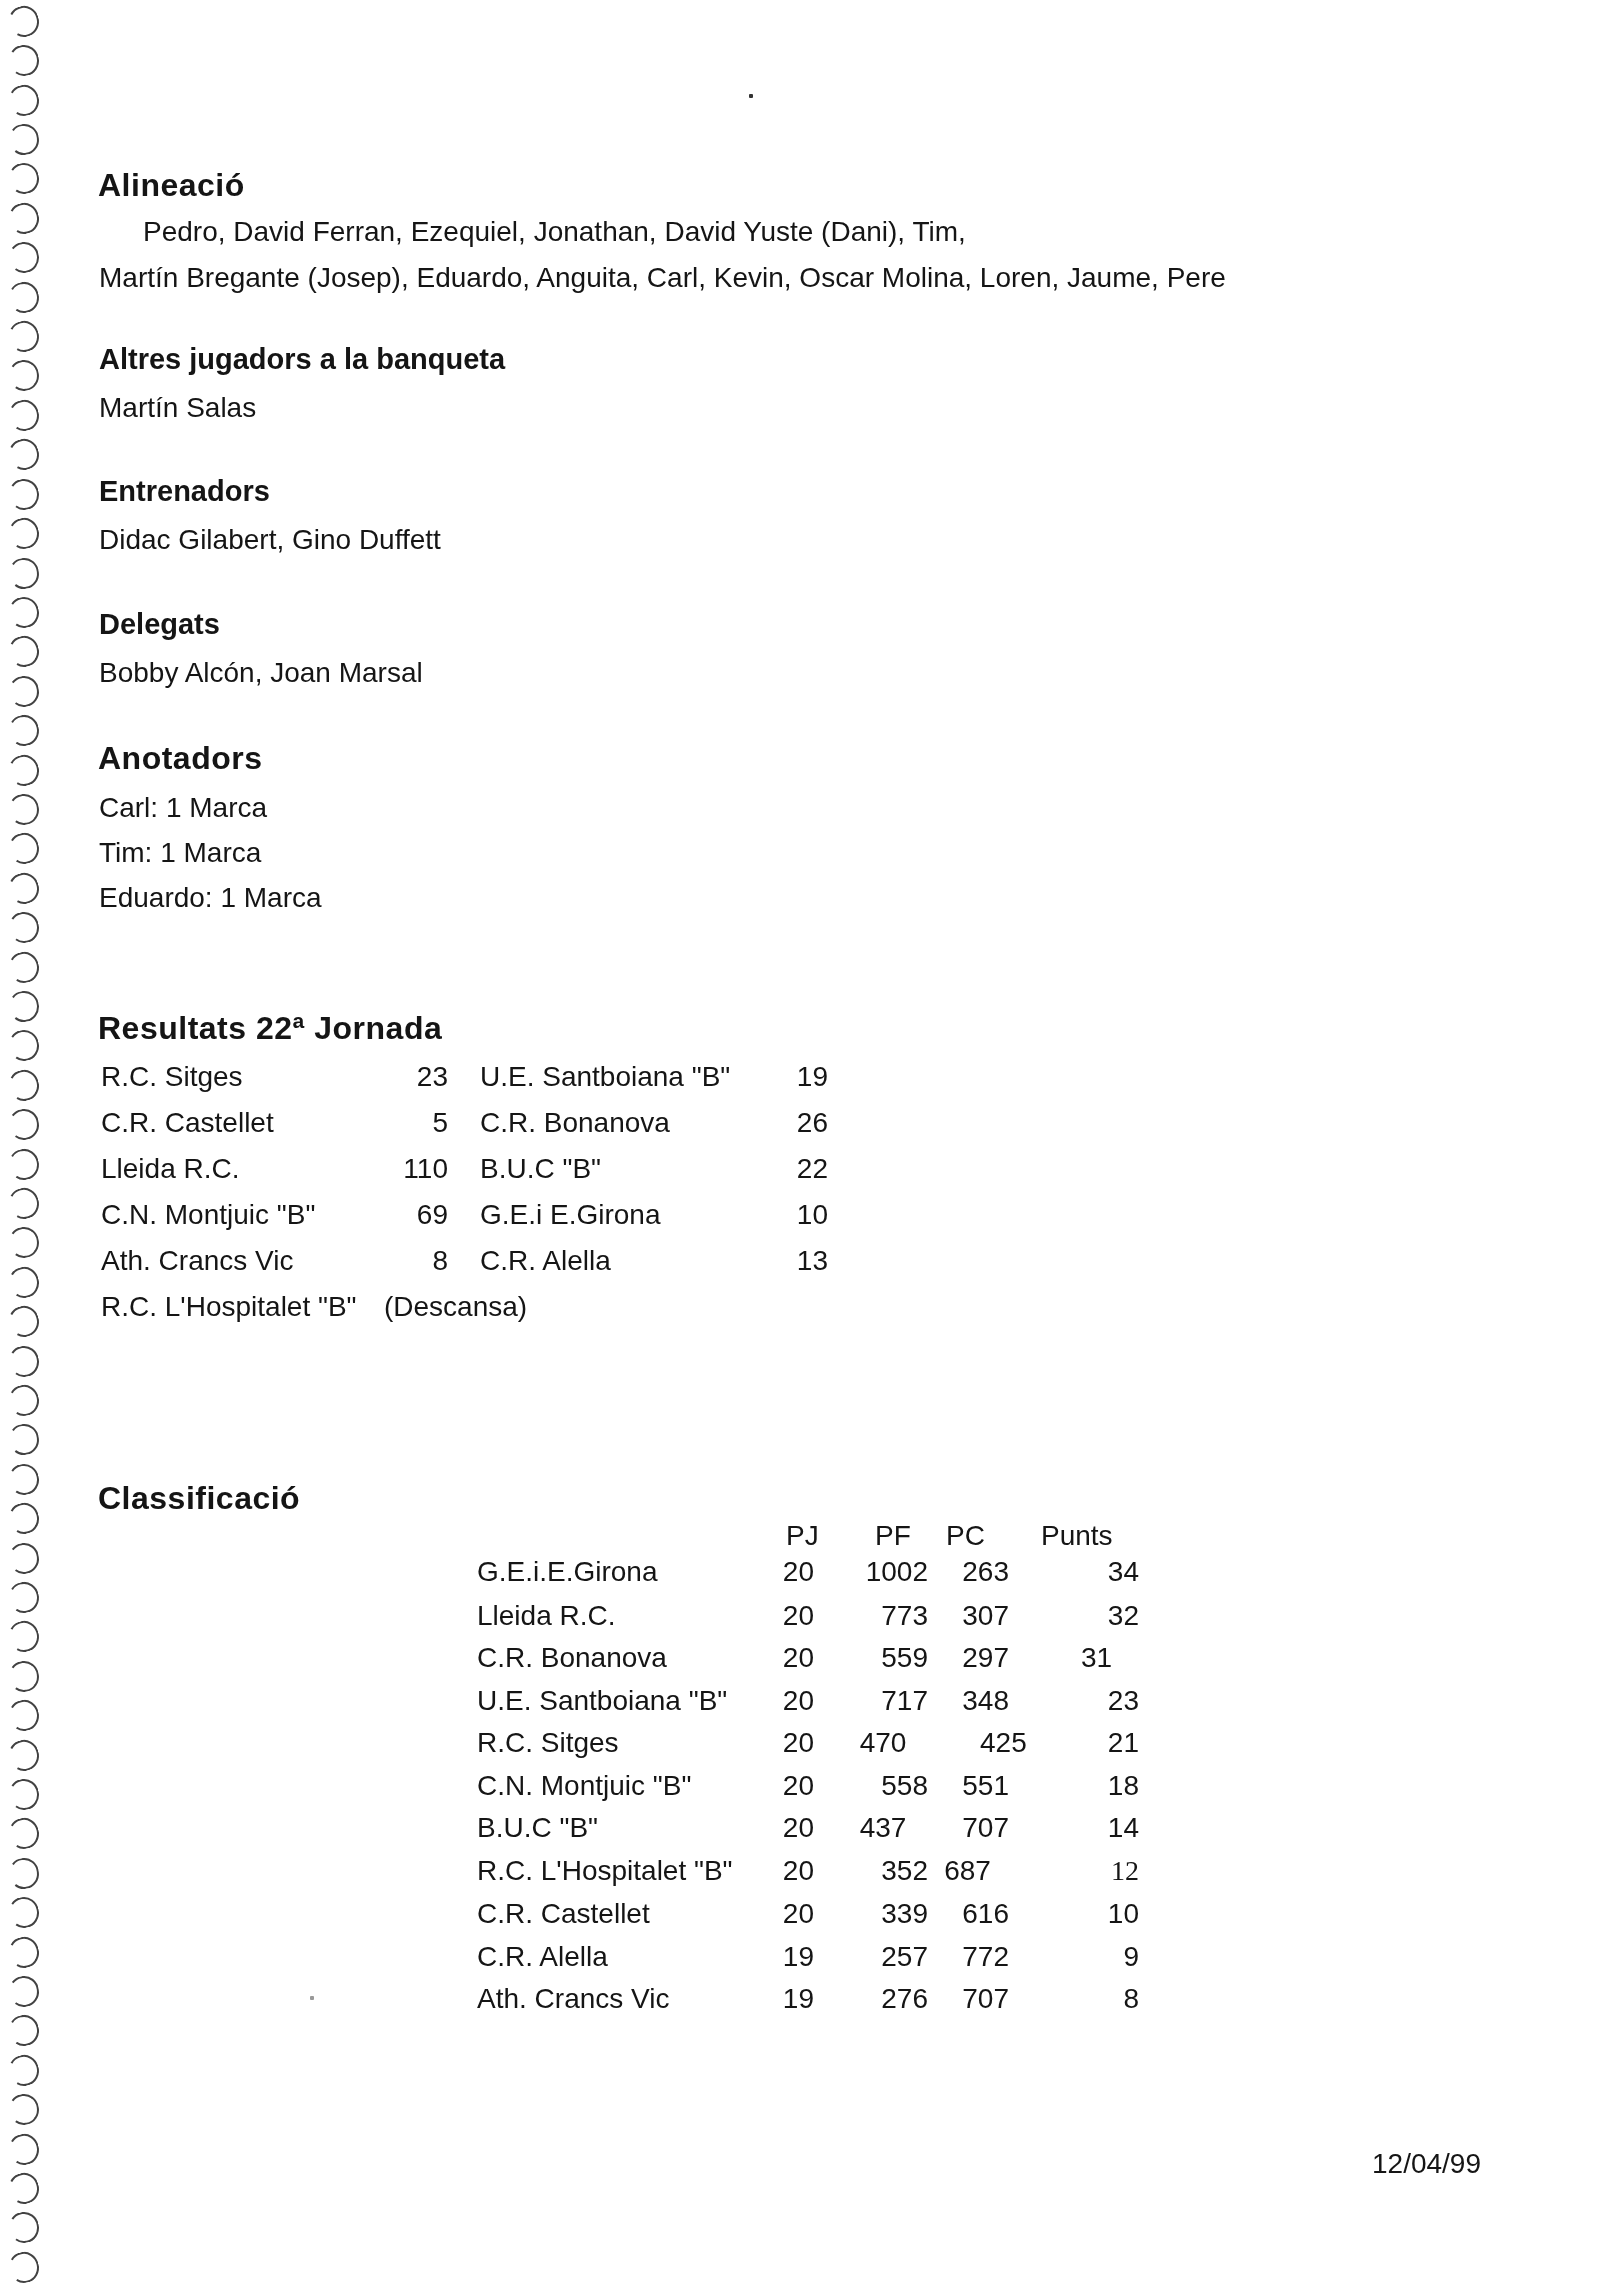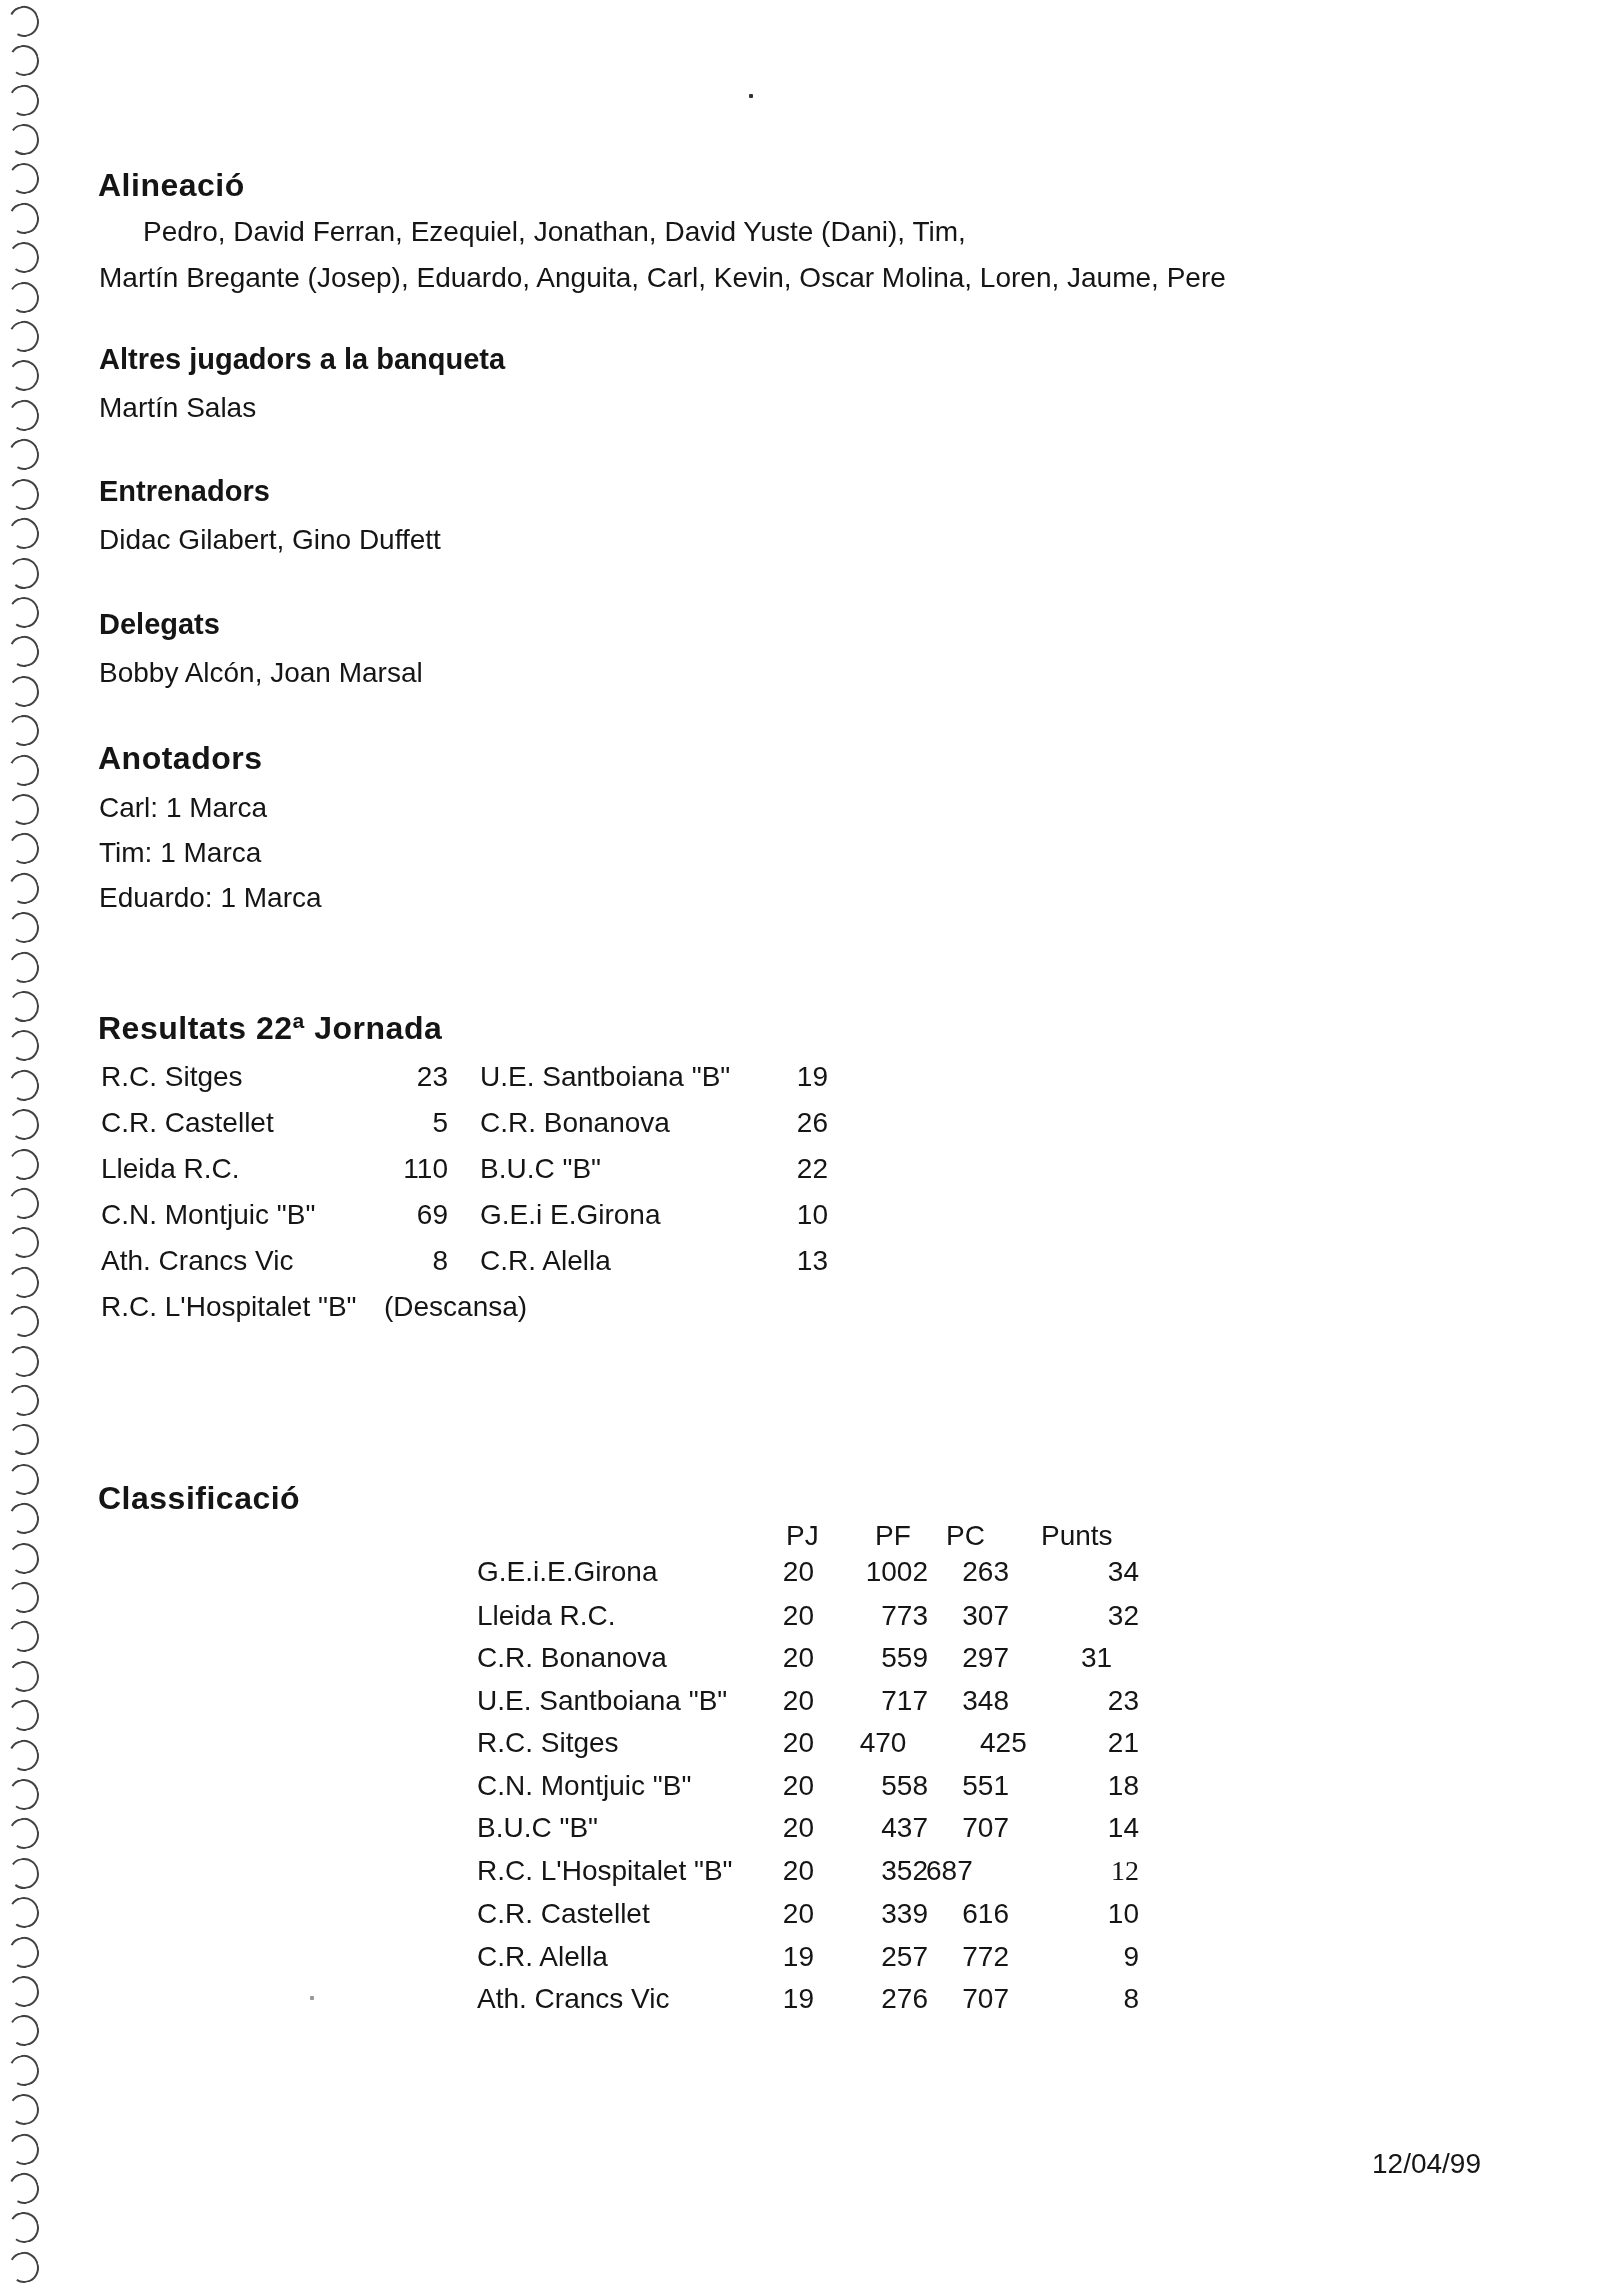--- a/index.html
+++ b/index.html
@@ -187,27 +187,27 @@
       <div class="abs body-line" style="left: 838px; top: 1727px; width: 90px; text-align: center;">470</div>
       <div class="abs body-line" style="left: 980px; top: 1727px; width: 83px; text-align: left;">425</div>
       <div class="abs body-line" style="left: 1054px; top: 1727px; width: 85px; text-align: right;">21</div>
       <div class="abs body-line" style="left: 477px; top: 1770px;">C.N. Montjuic "B"</div>
       <div class="abs body-line" style="left: 755px; top: 1770px; width: 59px; text-align: right;">20</div>
       <div class="abs body-line" style="left: 838px; top: 1770px; width: 90px; text-align: right;">558</div>
       <div class="abs body-line" style="left: 926px; top: 1770px; width: 83px; text-align: right;">551</div>
       <div class="abs body-line" style="left: 1054px; top: 1770px; width: 85px; text-align: right;">18</div>
       <div class="abs body-line" style="left: 477px; top: 1812px;">B.U.C "B"</div>
       <div class="abs body-line" style="left: 755px; top: 1812px; width: 59px; text-align: right;">20</div>
-      <div class="abs body-line" style="left: 838px; top: 1812px; width: 90px; text-align: right;">437</div>
+      <div class="abs body-line" style="left: 838px; top: 1812px; width: 90px; text-align: center;">437</div>
       <div class="abs body-line" style="left: 926px; top: 1812px; width: 83px; text-align: right;">707</div>
       <div class="abs body-line" style="left: 1054px; top: 1812px; width: 85px; text-align: right;">14</div>
       <div class="abs body-line" style="left: 477px; top: 1855px;">R.C. L'Hospitalet "B"</div>
       <div class="abs body-line" style="left: 755px; top: 1855px; width: 59px; text-align: right;">20</div>
       <div class="abs body-line" style="left: 838px; top: 1855px; width: 90px; text-align: right;">352</div>
-      <div class="abs body-line" style="left: 926px; top: 1855px; width: 83px; text-align: left;">687</div>
+      <div class="abs body-line" style="left: 926px; top: 1855px; width: 83px; text-align: center;">687</div>
       <div class="abs body-line" style="left: 1054px; top: 1855px; width: 85px; text-align: right; font-family: Liberation Serif, serif;">12</div>
       <div class="abs body-line" style="left: 477px; top: 1898px;">C.R. Castellet</div>
       <div class="abs body-line" style="left: 755px; top: 1898px; width: 59px; text-align: right;">20</div>
       <div class="abs body-line" style="left: 838px; top: 1898px; width: 90px; text-align: right;">339</div>
       <div class="abs body-line" style="left: 926px; top: 1898px; width: 83px; text-align: right;">616</div>
       <div class="abs body-line" style="left: 1054px; top: 1898px; width: 85px; text-align: right;">10</div>
       <div class="abs body-line" style="left: 477px; top: 1941px;">C.R. Alella</div>
       <div class="abs body-line" style="left: 755px; top: 1941px; width: 59px; text-align: right;">19</div>
       <div class="abs body-line" style="left: 838px; top: 1941px; width: 90px; text-align: right;">257</div>
       <div class="abs body-line" style="left: 926px; top: 1941px; width: 83px; text-align: right;">772</div>

